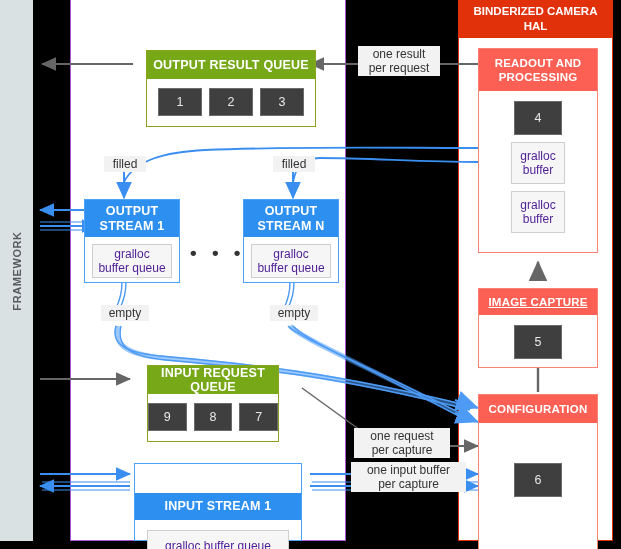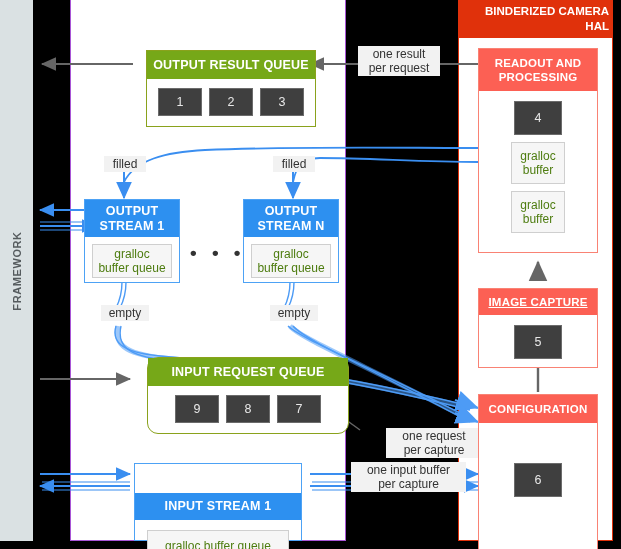--- a/index.html
+++ b/index.html
@@ -67,21 +67,20 @@
     left: 70px; top: 0px;
     width: 276px; height: 38px;
     background: #ab47d6;
   }
   #hdr-hal {
     left: 458px; top: 0px;
     width: 155px; height: 38px;
     background: #e0310b;
     font-size: 11.5px;
     padding: 16px 4px;
-    text-align: right;
   }
   
   .box {
     position: absolute;
     box-sizing: border-box;
     background: #ffffff;
   }
   .box-title {
     box-sizing: border-box;
     width: 100%;
@@ -129,21 +128,21 @@
     font-size: 12.5px;
     border: 1px solid #6b6b6b;
     box-sizing: border-box;
   }
   .inner-box {
     background: #f6f6f6;
     border: 1px solid #cfcfcf;
     box-sizing: border-box;
     display: flex; align-items: center; justify-content: center;
     text-align: center;
-    color: #4d7c0f;
+    color: #4c1d95;
     font-size: 12px;
     line-height: 14px;
   }
   
   .edge-label {
     position: absolute;
     background: #f2f2f2;
     color: #333333;
     font-size: 12px;
     line-height: 14px;
@@ -281,30 +280,30 @@
 STREAM N</div>
     <div class="box-body" style="padding:7px 7px 0;">
       <div class="inner-box" style="width:82px; height:34px; white-space:pre-line;">gralloc
 buffer queue</div>
     </div>
   </div>
 
   <div class="edge-label" style="left:101px; top:305px; width:48px;">empty</div>
   <div class="edge-label" style="left:270px; top:305px; width:48px;">empty</div>
 
-  <div class="box queue-box" style="left:134px; top:357px; width:202px; height:77px;border-radius:11px;">
+  <div class="box queue-box" style="left:134px; top:365px; width:132px; height:77px;">
     <div class="box-title">INPUT REQUEST QUEUE</div>
     <div class="box-body">
       <div class="chip" style="width:44px;height:28px;">9</div>
       <div class="chip" style="width:44px;height:28px;">8</div>
       <div class="chip" style="width:44px;height:28px;">7</div>
     </div>
   </div>
 
-  <div class="edge-label" style="left:354px; top:428px; width:96px;margin-left:32px;">one request
+  <div class="edge-label" style="left:354px; top:428px; width:96px;">one request
 per capture</div>
   <div class="edge-label" style="left:351px; top:462px; width:115px;">one input buffer
 per capture</div>
 
   <div class="box stream-box" style="left:134px; top:463px; width:168px; height:78px;">
     <div class="box-title" style="height:27px;margin-top:29px;">INPUT STREAM 1</div>
     <div class="box-body" style="padding:10px 12px 0;">
       <div class="inner-box" style="width:100%; height:32px;">gralloc buffer queue</div>
     </div>
   </div>

